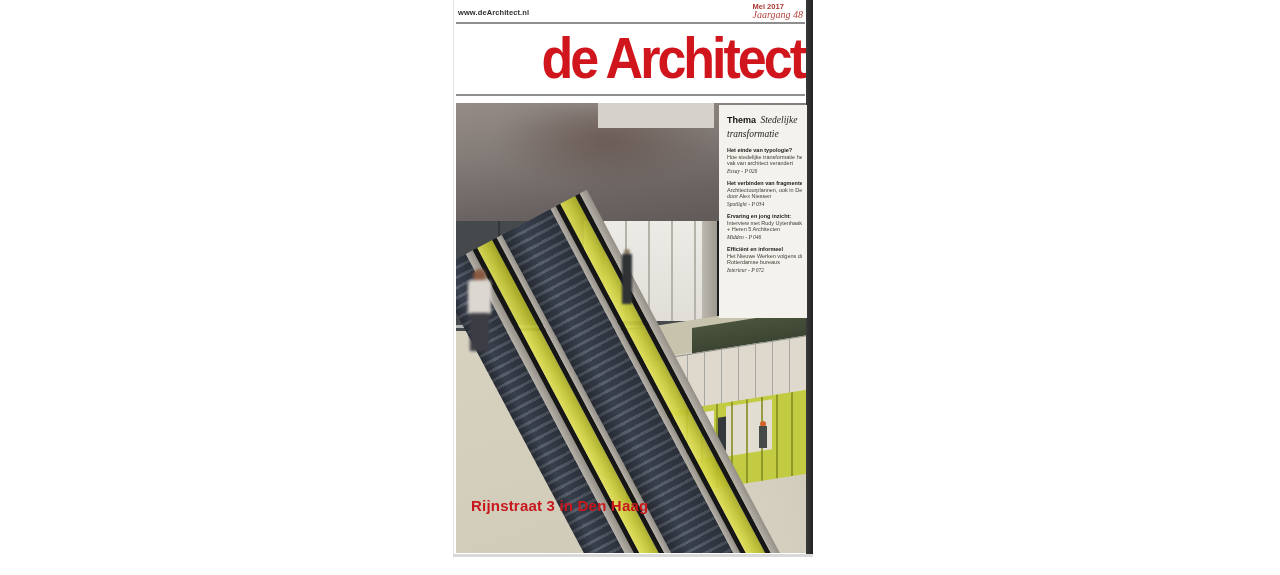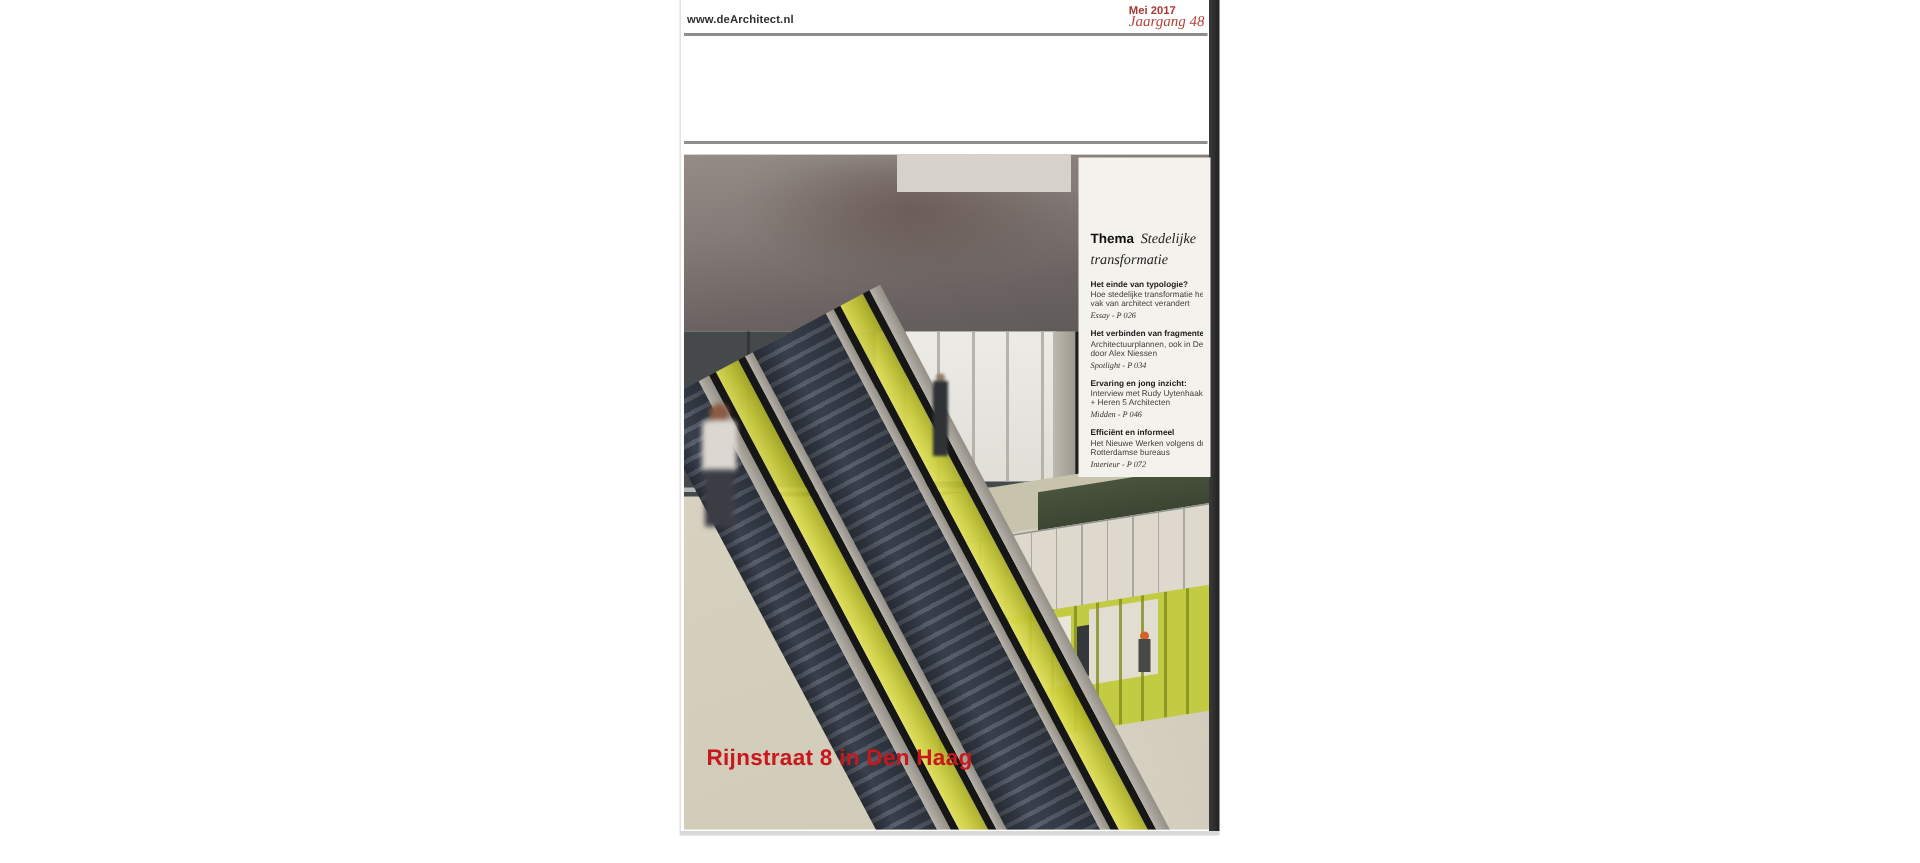--- a/index.html
+++ b/index.html
@@ -74,21 +74,21 @@
   .person-right .helmet { position:absolute; left:2px; top:0; width:6px; height:6px; border-radius:50%; background:#d2622a; }
   .person-right .body { position:absolute; left:1px; top:5px; width:8px; height:22px; background:#464a46; }
 
   
   .feature { position:absolute; left:15px; top:394px; width:320px; z-index:6; }
   .feature-title { font-size:15px; font-weight:bold; color:#c8171d; letter-spacing:.2px; }
   .feature-sub { margin-top:3px; font-family:"Liberation Serif", serif; font-style:italic; font-size:18px; color:#f4f2ec; }
 
   
   .thema-panel { position:absolute; left:265px; top:105px; width:88px; height:213px; background:#f4f2ec; padding:7px 5px 6px 8px; z-index:5; }
-  .thema-head { line-height:11px; margin-bottom:7px;margin-top:40px; }
+  .thema-head { line-height:11px; margin-bottom:7px; }
   .thema-label { font-size:9px; font-weight:bold; color:#111; }
   .thema-title { font-family:"Liberation Serif", serif; font-style:italic; font-size:9.5px; color:#222; }
   .article { margin-bottom:6px; line-height:6.5px; }
   .article .a-title { font-size:5.5px; font-weight:bold; color:#1a1a1a; white-space:nowrap; overflow:hidden; }
   .article .a-line { font-size:5.5px; color:#44403c; white-space:nowrap; overflow:hidden; }
   .article .a-ref { font-size:5.5px; font-style:italic; font-family:"Liberation Serif", serif; color:#333; margin-top:1px; }
 </style>
 </head>
 <body>
 
@@ -97,20 +97,23 @@
 
     <div class="cov-header">
       <div class="site-url">www.deArchitect.nl</div>
       <div class="issue">
         <div class="issue-date">Mei 2017</div>
         <div class="issue-vol">Jaargang 48</div>
       </div>
     </div>
     <div class="rule rule-top"></div>
 
+    <div class="masthead">
+      <span>de Architect</span>
+    </div>
     <div class="rule rule-bottom"></div>
 
     <div class="photo">
       <div class="layer top-wall"></div>
       <div class="layer wall-shade"></div>
       <div class="layer ceiling-notch"></div>
       <div class="layer mezz-band"></div>
       <div class="layer mezz-seams"></div>
       <div class="layer window-frames"></div>
       <div class="layer yellow-splash"></div>
@@ -152,21 +155,21 @@
       <div class="layer person-mid">
         <div class="head"></div>
         <div class="body"></div>
       </div>
       <div class="layer person-right">
         <div class="helmet"></div>
         <div class="body"></div>
       </div>
 
       <div class="feature">
-        <div class="feature-title">Rijnstraat 8 in Den Haag</div>
+        <div class="feature-title">Rijnstraat 3 in Den Haag</div>
       </div>
     </div>
 
     <div class="thema-panel">
       <div class="thema-head">
         <span class="thema-label">Thema</span>
         <span class="thema-title">Stedelijke transformatie</span>
       </div>
 
       <div class="article">

